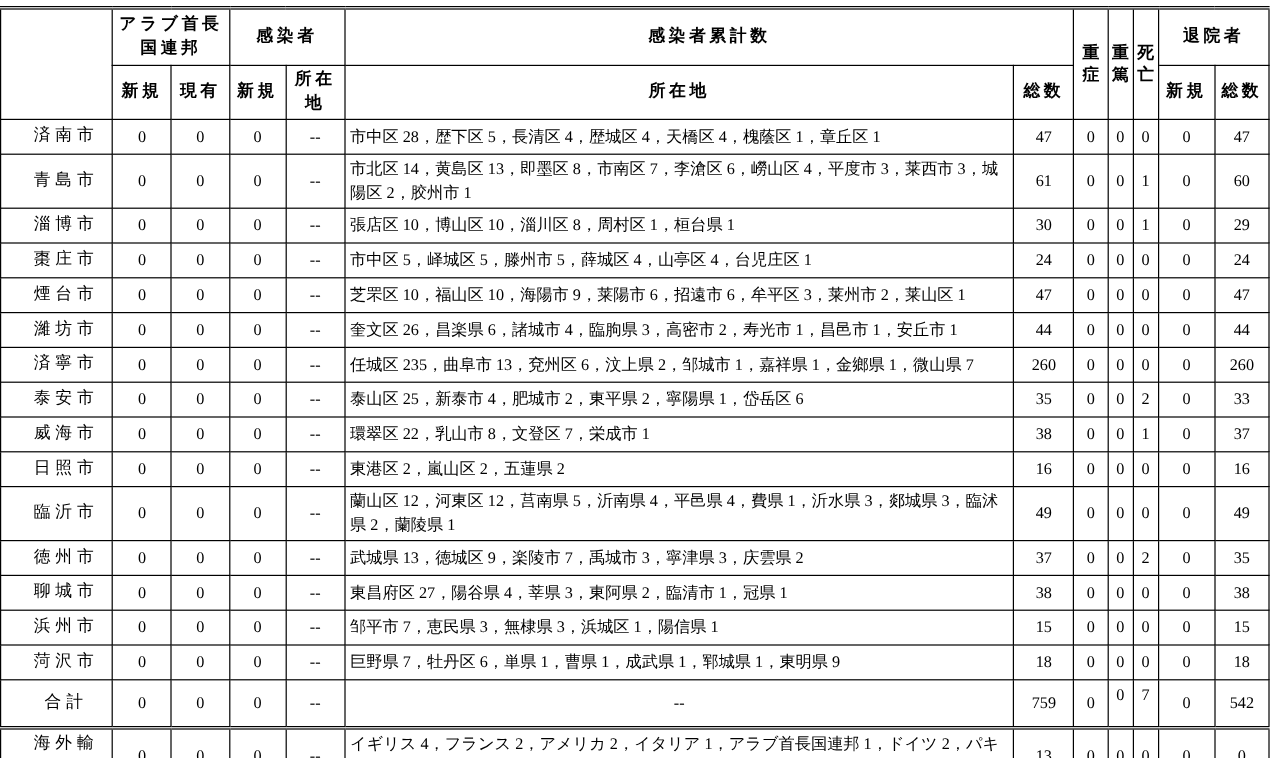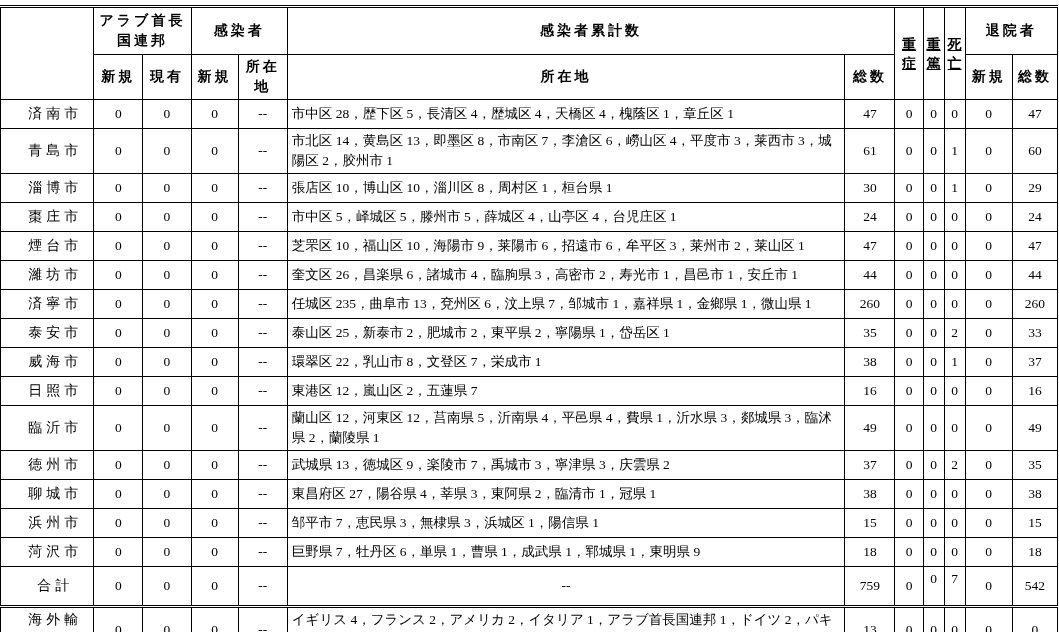--- a/index.html
+++ b/index.html
@@ -36,21 +36,20 @@
     padding: 2px 2px;
   }
   thead tr.h1 th { height: 42px; border-top: 3px double #000; }
   thead tr.h2 th { height: 38px; }
   thead th.corner { border-top: 3px double #000; }
   th.vert {
     letter-spacing: 0;
     padding: 0;
     line-height: 19px;
     word-break: break-all;
-    text-decoration: underline;
   }
   td.col-city {
     letter-spacing: 4px;
     font-size: 14px;
     padding-left: 20px;
   }
   td.col-location {
     text-align: left;
     padding: 2px 4px;
     margin-left: 16px;
@@ -196,36 +195,36 @@
     <td class="col-num">0</td>
     <td class="col-num">44</td>
   </tr>
 
   <tr class="row-city">
     <td class="col-city">済寧市</td>
     <td class="col-num">0</td>
     <td class="col-num">0</td>
     <td class="col-num">0</td>
     <td class="col-num">--</td>
-    <td class="col-location">任城区 235，曲阜市 13，兗州区 6，汶上県 7，邹城市 1，嘉祥県 1，金鄉県 1，微山県 1</td>
+    <td class="col-location">任城区 235，曲阜市 13，兗州区 6，汶上県 2，邹城市 1，嘉祥県 1，金鄉県 1，微山県 7</td>
     <td class="col-num">260</td>
     <td class="col-num col-severe">0</td>
     <td class="col-num col-critical">0</td>
     <td class="col-num col-death">0</td>
     <td class="col-num">0</td>
     <td class="col-num">260</td>
   </tr>
 
   <tr class="row-city">
     <td class="col-city">泰安市</td>
     <td class="col-num">0</td>
     <td class="col-num">0</td>
     <td class="col-num">0</td>
     <td class="col-num">--</td>
-    <td class="col-location">泰山区 25，新泰市 2，肥城市 2，東平県 2，寧陽県 1，岱岳区 1</td>
+    <td class="col-location">泰山区 25，新泰市 4，肥城市 2，東平県 2，寧陽県 1，岱岳区 6</td>
     <td class="col-num">35</td>
     <td class="col-num col-severe">0</td>
     <td class="col-num col-critical">0</td>
     <td class="col-num col-death">2</td>
     <td class="col-num">0</td>
     <td class="col-num">33</td>
   </tr>
 
   <tr class="row-city">
     <td class="col-city">威海市</td>
@@ -241,21 +240,21 @@
     <td class="col-num">0</td>
     <td class="col-num">37</td>
   </tr>
 
   <tr class="row-city">
     <td class="col-city">日照市</td>
     <td class="col-num">0</td>
     <td class="col-num">0</td>
     <td class="col-num">0</td>
     <td class="col-num">--</td>
-    <td class="col-location">東港区 12，嵐山区 2，五蓮県 7</td>
+    <td class="col-location">東港区 2，嵐山区 2，五蓮県 2</td>
     <td class="col-num">16</td>
     <td class="col-num col-severe">0</td>
     <td class="col-num col-critical">0</td>
     <td class="col-num col-death">0</td>
     <td class="col-num">0</td>
     <td class="col-num">16</td>
   </tr>
 
   <tr class="row-city">
     <td class="col-city">臨沂市</td>

